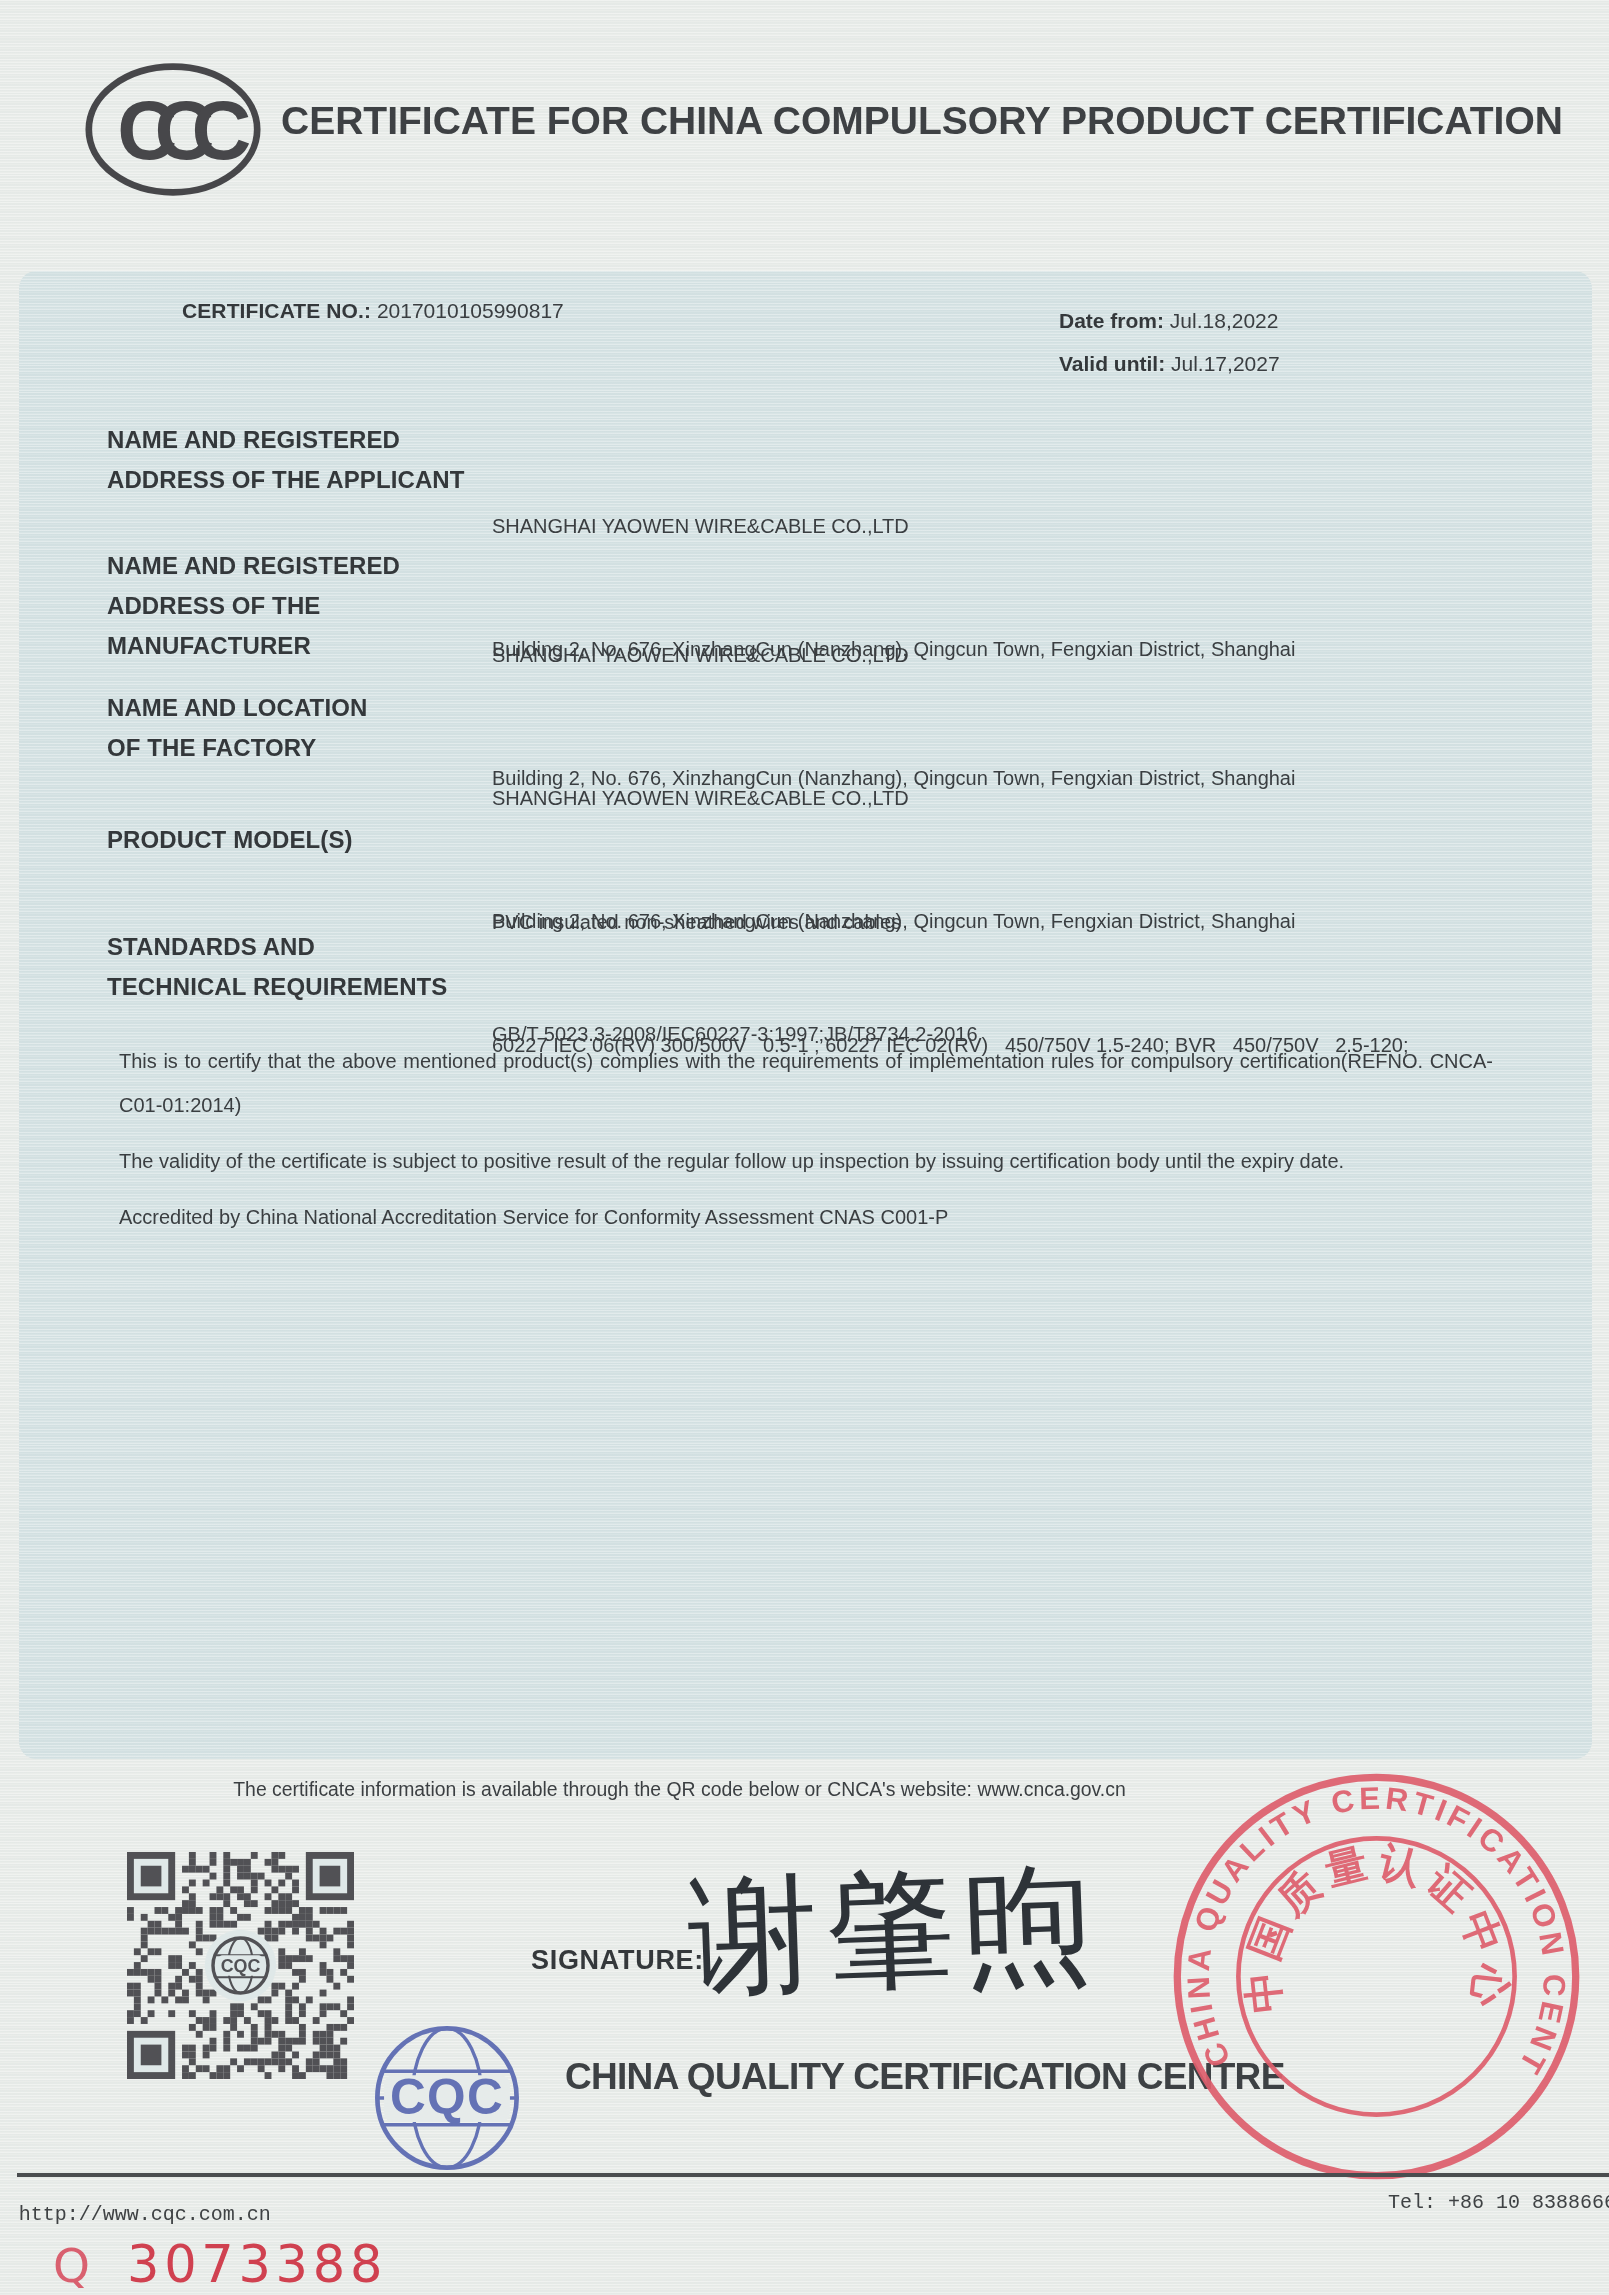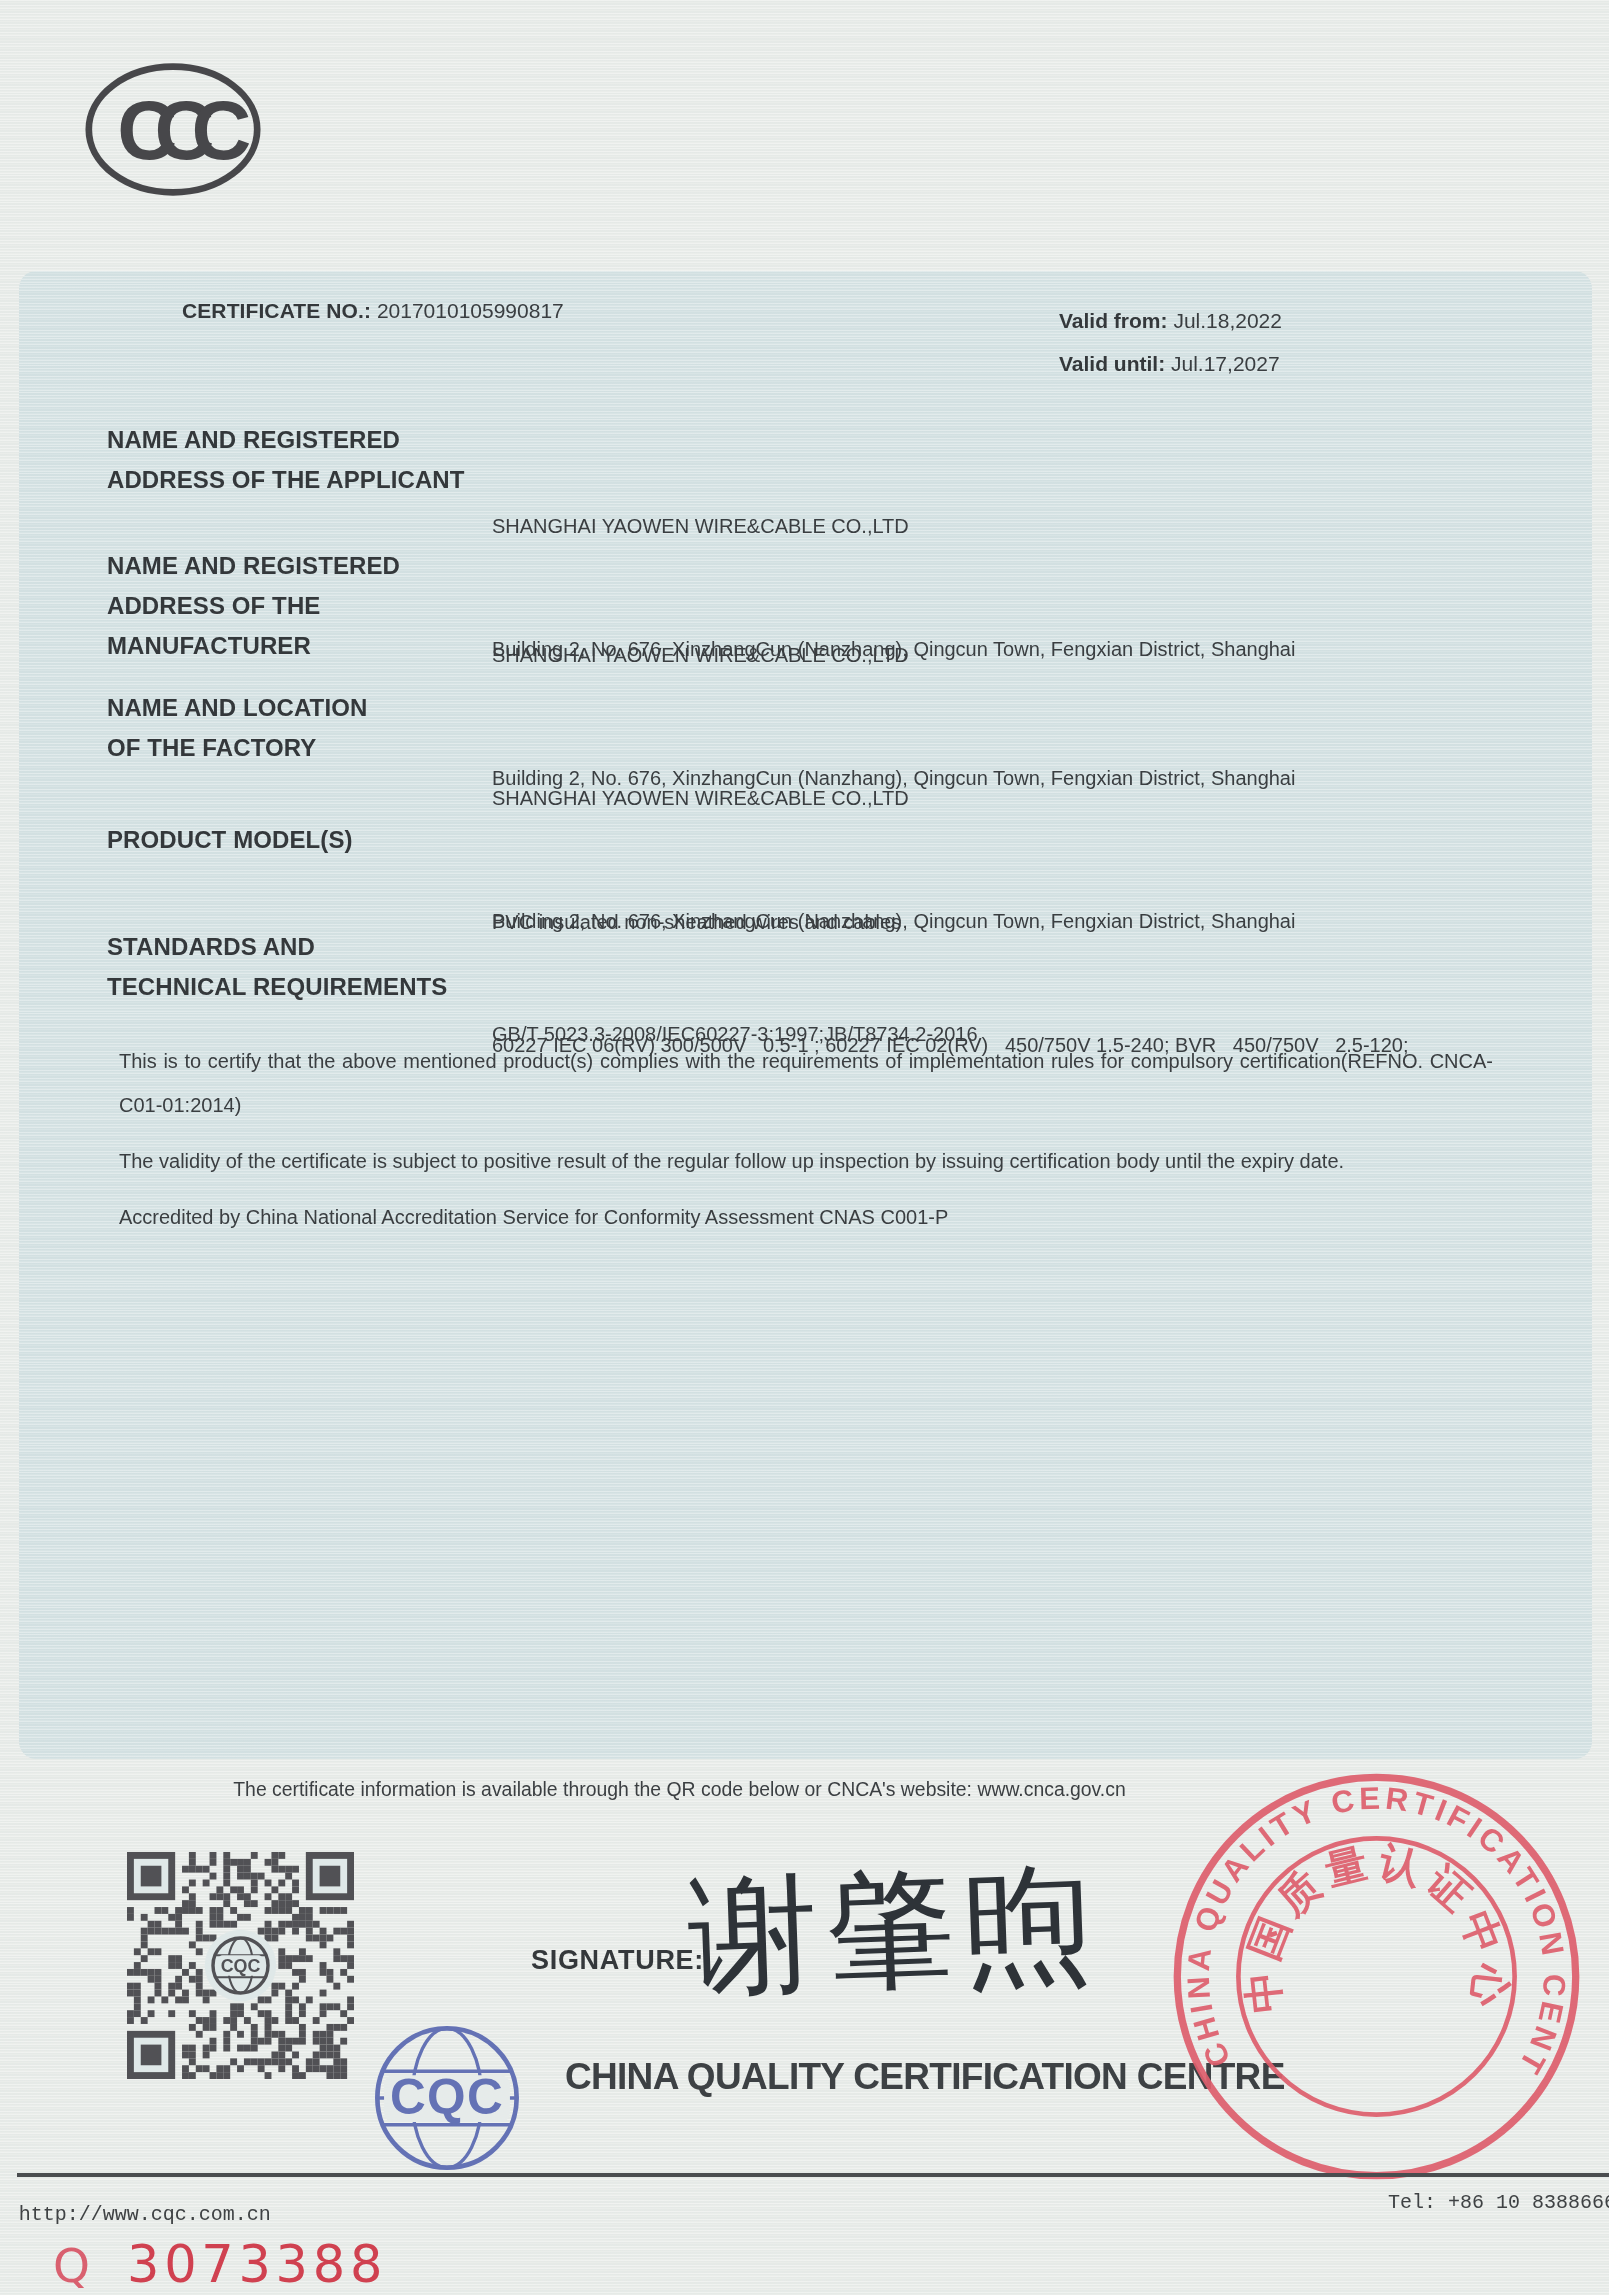--- a/index.html
+++ b/index.html
@@ -57,29 +57,30 @@
 
   <div class="panel"></div>
 
   <div class="ccc-logo">
     <svg width="182" height="139" viewBox="0 0 272 208">
       <ellipse cx="136" cy="104" rx="126" ry="94" fill="none" stroke="#47474a" stroke-width="10"></ellipse>
       <text x="136" y="148" text-anchor="middle" font-family="Liberation Sans, sans-serif" font-size="124" font-weight="bold" letter-spacing="-34" fill="#47474a">CCC</text>
     </svg>
   </div>
 
+  <div class="hdr-title">CERTIFICATE FOR CHINA COMPULSORY PRODUCT CERTIFICATION</div>
 
   <div class="certno">
     <b>CERTIFICATE NO.:</b>
     <span>2017010105990817</span>
   </div>
 
   <div class="validbox">
     <div>
-      <b>Valid from:</b>
+      <b>Date from:</b>
       <span>Jul.18,2022</span>
     </div>
     <div>
       <b>Valid until:</b>
       <span>Jul.17,2027</span>
     </div>
   </div>
 
   <div class="sec" style="top:420px">
     <div class="sec-label">

